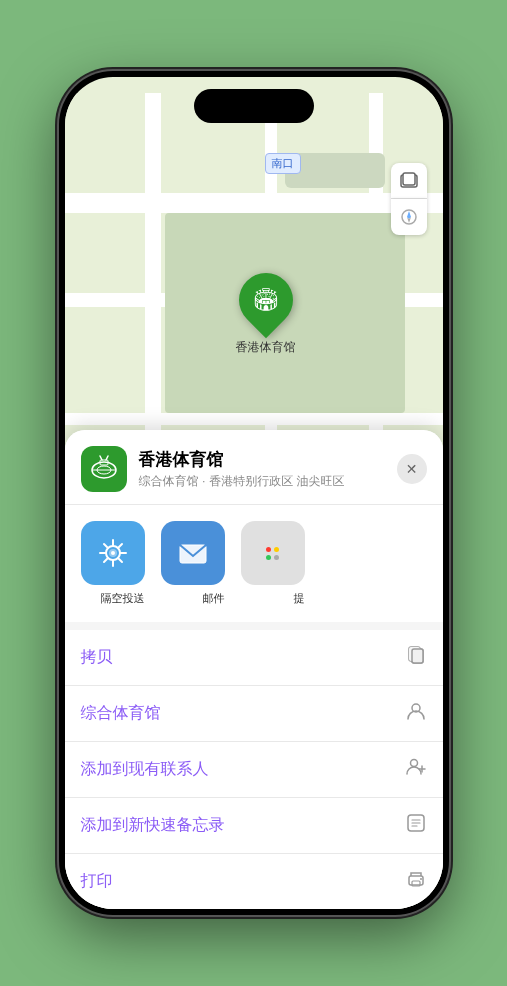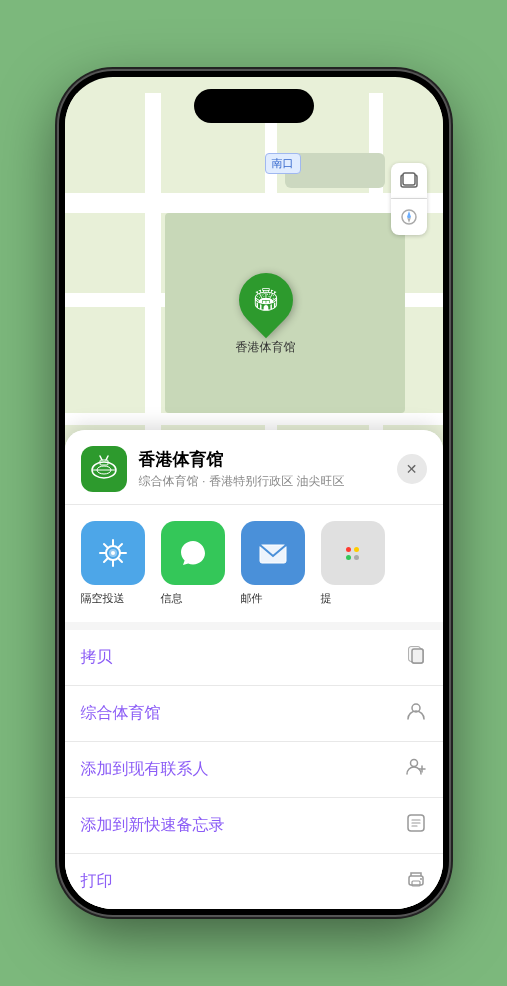--- a/index.html
+++ b/index.html
@@ -375,21 +375,21 @@
       background: #fff;
       padding: 16px;
       display: flex;
       gap: 16px;
       overflow: hidden;
     }
 
     .share-item {
       display: flex;
       flex-direction: column;
-      align-items: flex-start;
+      align-items: flex-end;
       gap: 6px;
       min-width: 64px;
     }
 
     .share-icon-wrap {
       width: 64px;
       height: 64px;
       border-radius: 14px;
       display: flex;
       align-items: center;
@@ -564,28 +564,20 @@
               <path d="M26 26 L22 22" stroke="#fff" stroke-width="2" stroke-linecap="round"></path>
               <path d="M22 12 L26 8" stroke="#fff" stroke-width="2" stroke-linecap="round"></path>
               <path d="M8 26 L12 22" stroke="#fff" stroke-width="2" stroke-linecap="round"></path>
               <circle cx="17" cy="17" r="4" fill="#fff" opacity="0.4"></circle>
               <circle cx="17" cy="17" r="2" fill="#fff"></circle>
             </svg>
           </div>
           <span class="share-label">隔空投送</span>
         </div>
 
-        <div class="share-item">
-          <div class="share-icon-wrap messages">
-            <svg width="36" height="36" viewBox="0 0 36 36">
-              <path d="M18 6C11.4 6 6 11 6 17.2c0 3.2 1.4 6.1 3.6 8.2L8 30l5.2-1.6C14.7 29 16.3 29.4 18 29.4c6.6 0 12-5 12-11.2S24.6 6 18 6z" fill="#fff"></path>
-            </svg>
-          </div>
-          <span class="share-label">信息</span>
-        </div>
 
         <div class="share-item">
           <div class="share-icon-wrap mail">
             <svg width="36" height="36" viewBox="0 0 36 36">
               <rect x="5" y="10" width="26" height="18" rx="2" fill="#fff" opacity="0.9"></rect>
               <rect x="5" y="10" width="26" height="18" rx="2" fill="none" stroke="#fff" stroke-width="1"></rect>
               <path d="M5 10 L18 21 L31 10" stroke="#4a90d9" stroke-width="2" fill="none"></path>
             </svg>
           </div>
           <span class="share-label">邮件</span>

